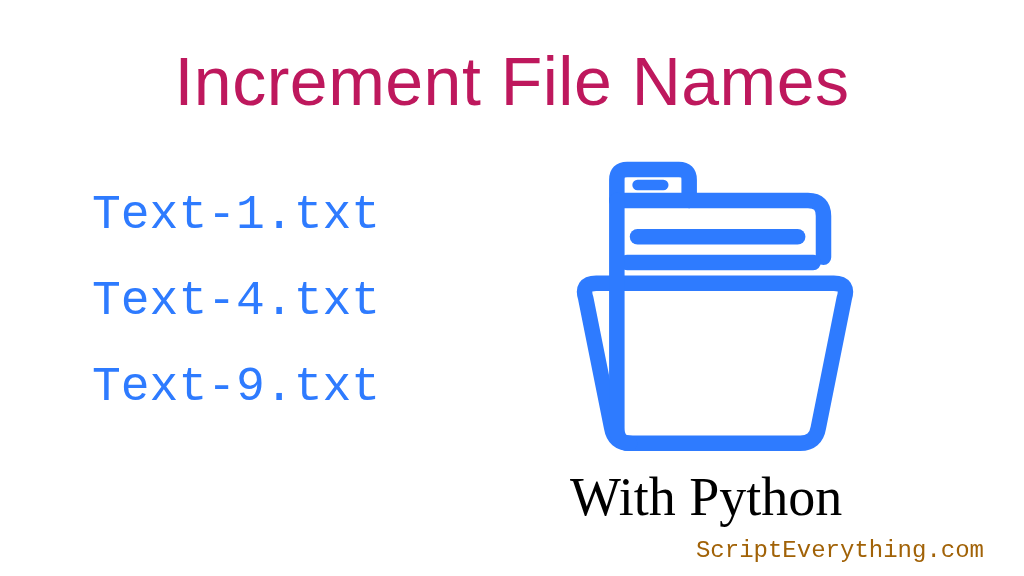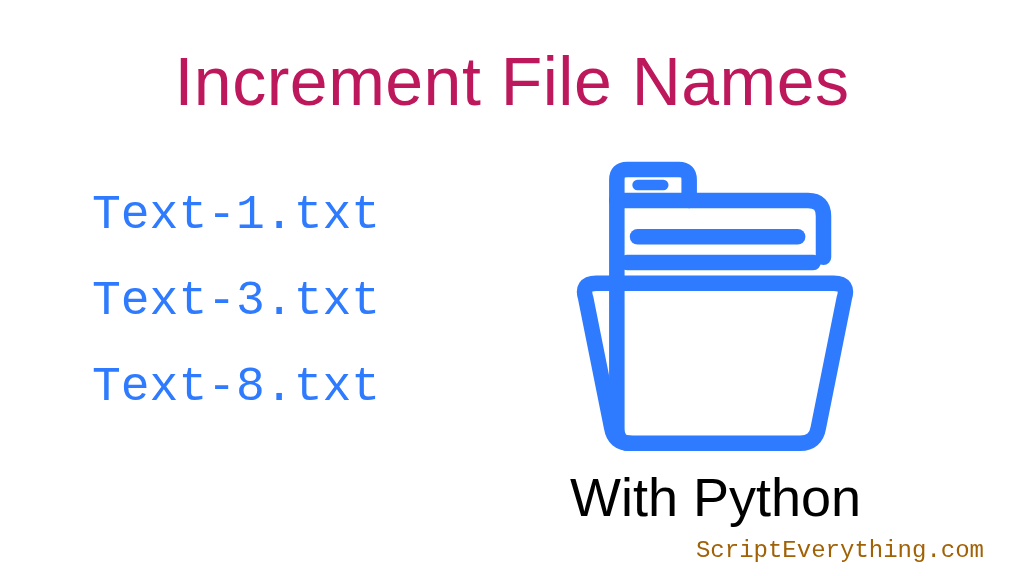--- a/index.html
+++ b/index.html
@@ -48,40 +48,40 @@
       height: 100%;
       display: block;
     }
     .subtitle {
       position: absolute;
       top: 466px;
       left: 570px;
       font-size: 54px;
       font-weight: 300;
       color: #000;
-      font-family: Liberation Sans, sans-serif;
+      font-family: Liberation Serif, serif;
     }
     .footer {
       position: absolute;
       bottom: 12px;
       right: 40px;
       font-family: "Courier New", Courier, monospace;
       font-size: 24px;
       color: #a16207;
     }
   </style>
 </head>
 <body>
 
 <h1 class="title">Increment File Names</h1>
 
 <div class="file-list">
   <div class="file-item">Text-1.txt</div>
-  <div class="file-item">Text-3.txt</div>
-  <div class="file-item">Text-8.txt</div>
+  <div class="file-item">Text-4.txt</div>
+  <div class="file-item">Text-9.txt</div>
 </div>
 
 <div class="folder-wrap">
   <svg viewBox="0 0 120 120" fill="none" stroke="#2e7bff" stroke-width="6" stroke-linecap="round" stroke-linejoin="round">
 
     <path d="M 22 18 L 22 10 Q 22 6 26 6 L 46 6 Q 50 6 50 10 L 50 18"></path>
 
     <rect x="28" y="10" width="14" height="4" rx="2" fill="#2e7bff" stroke="none"></rect>
 
     <path d="M 22 18 L 96 18 Q 102 18 102 24 L 102 40"></path>

